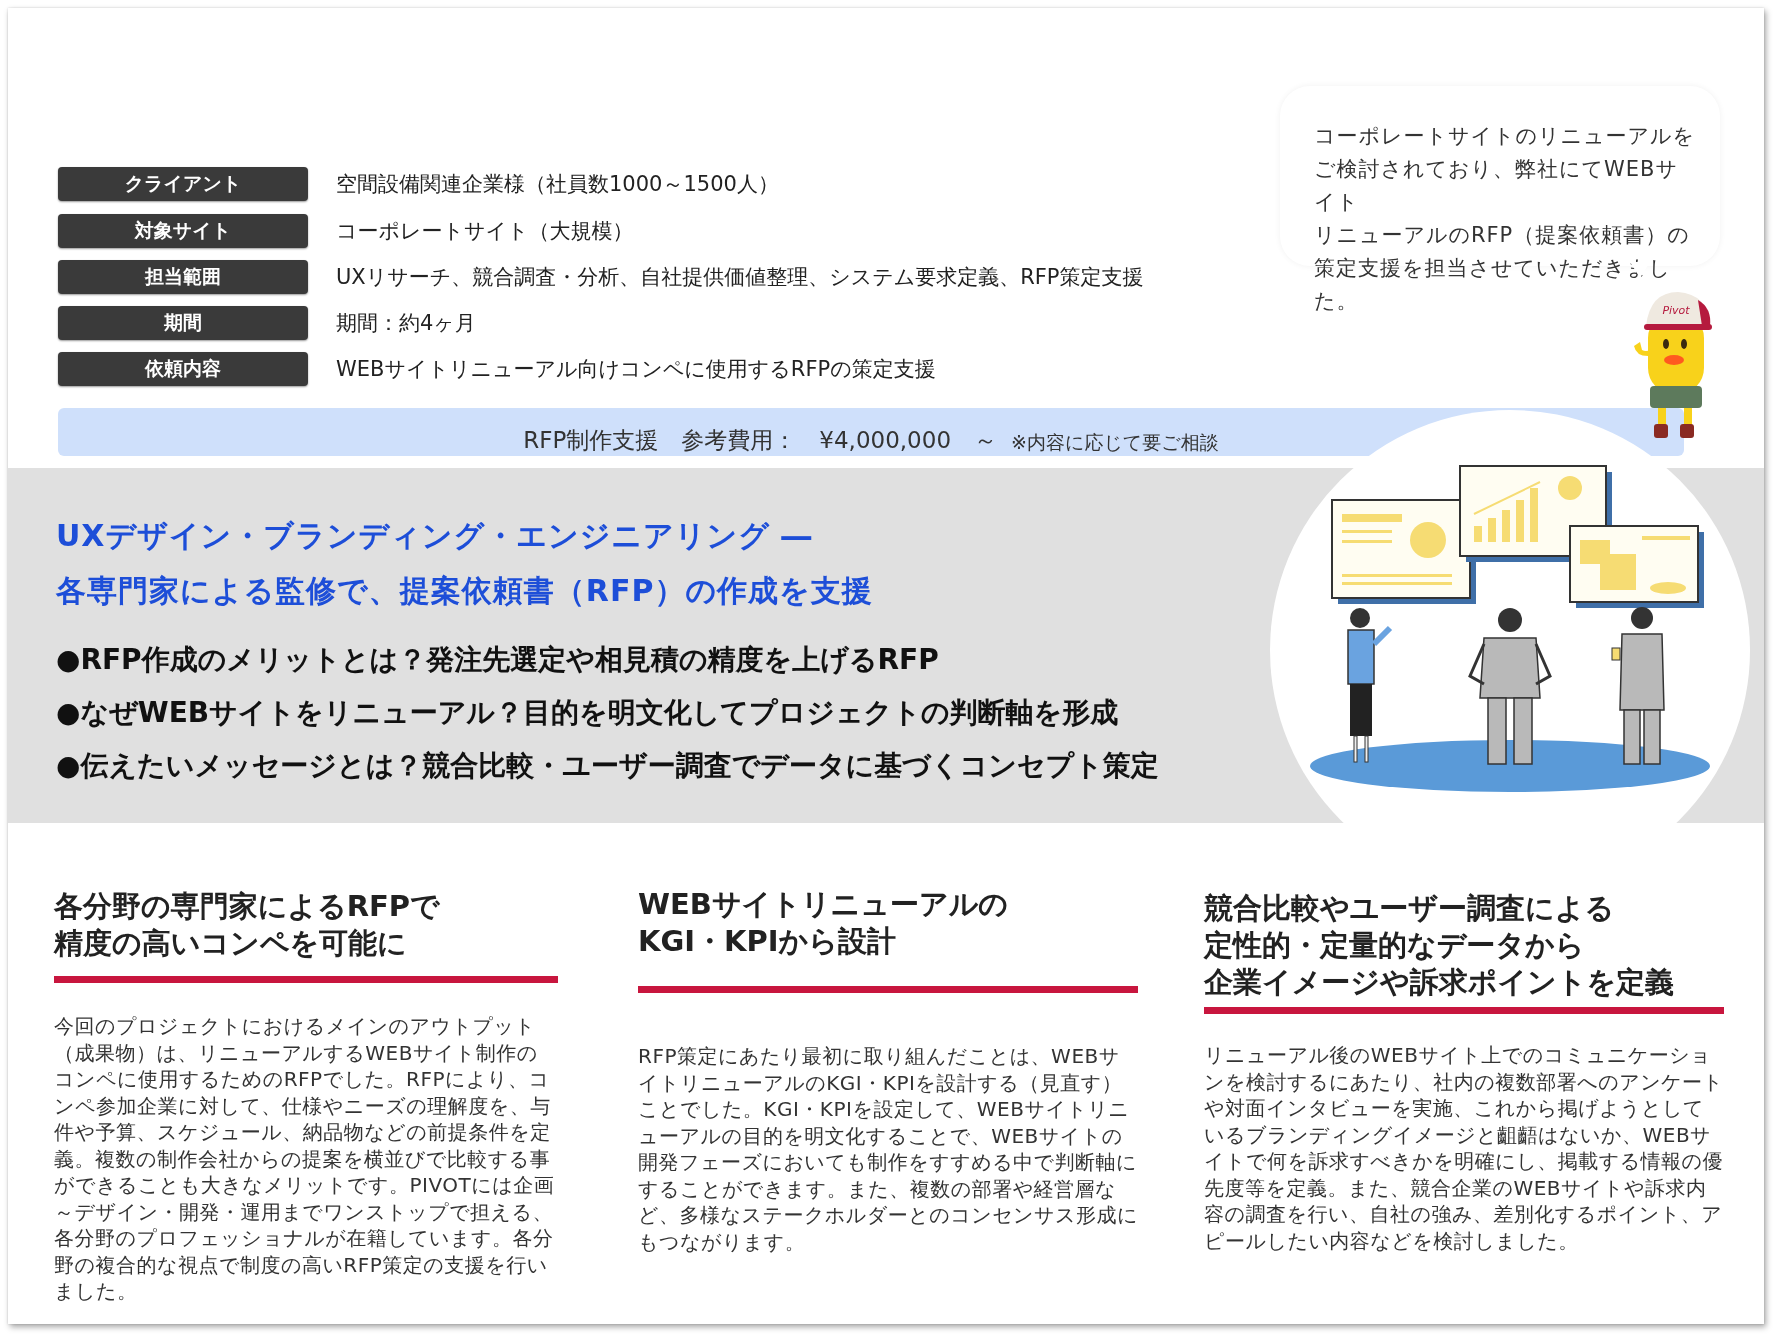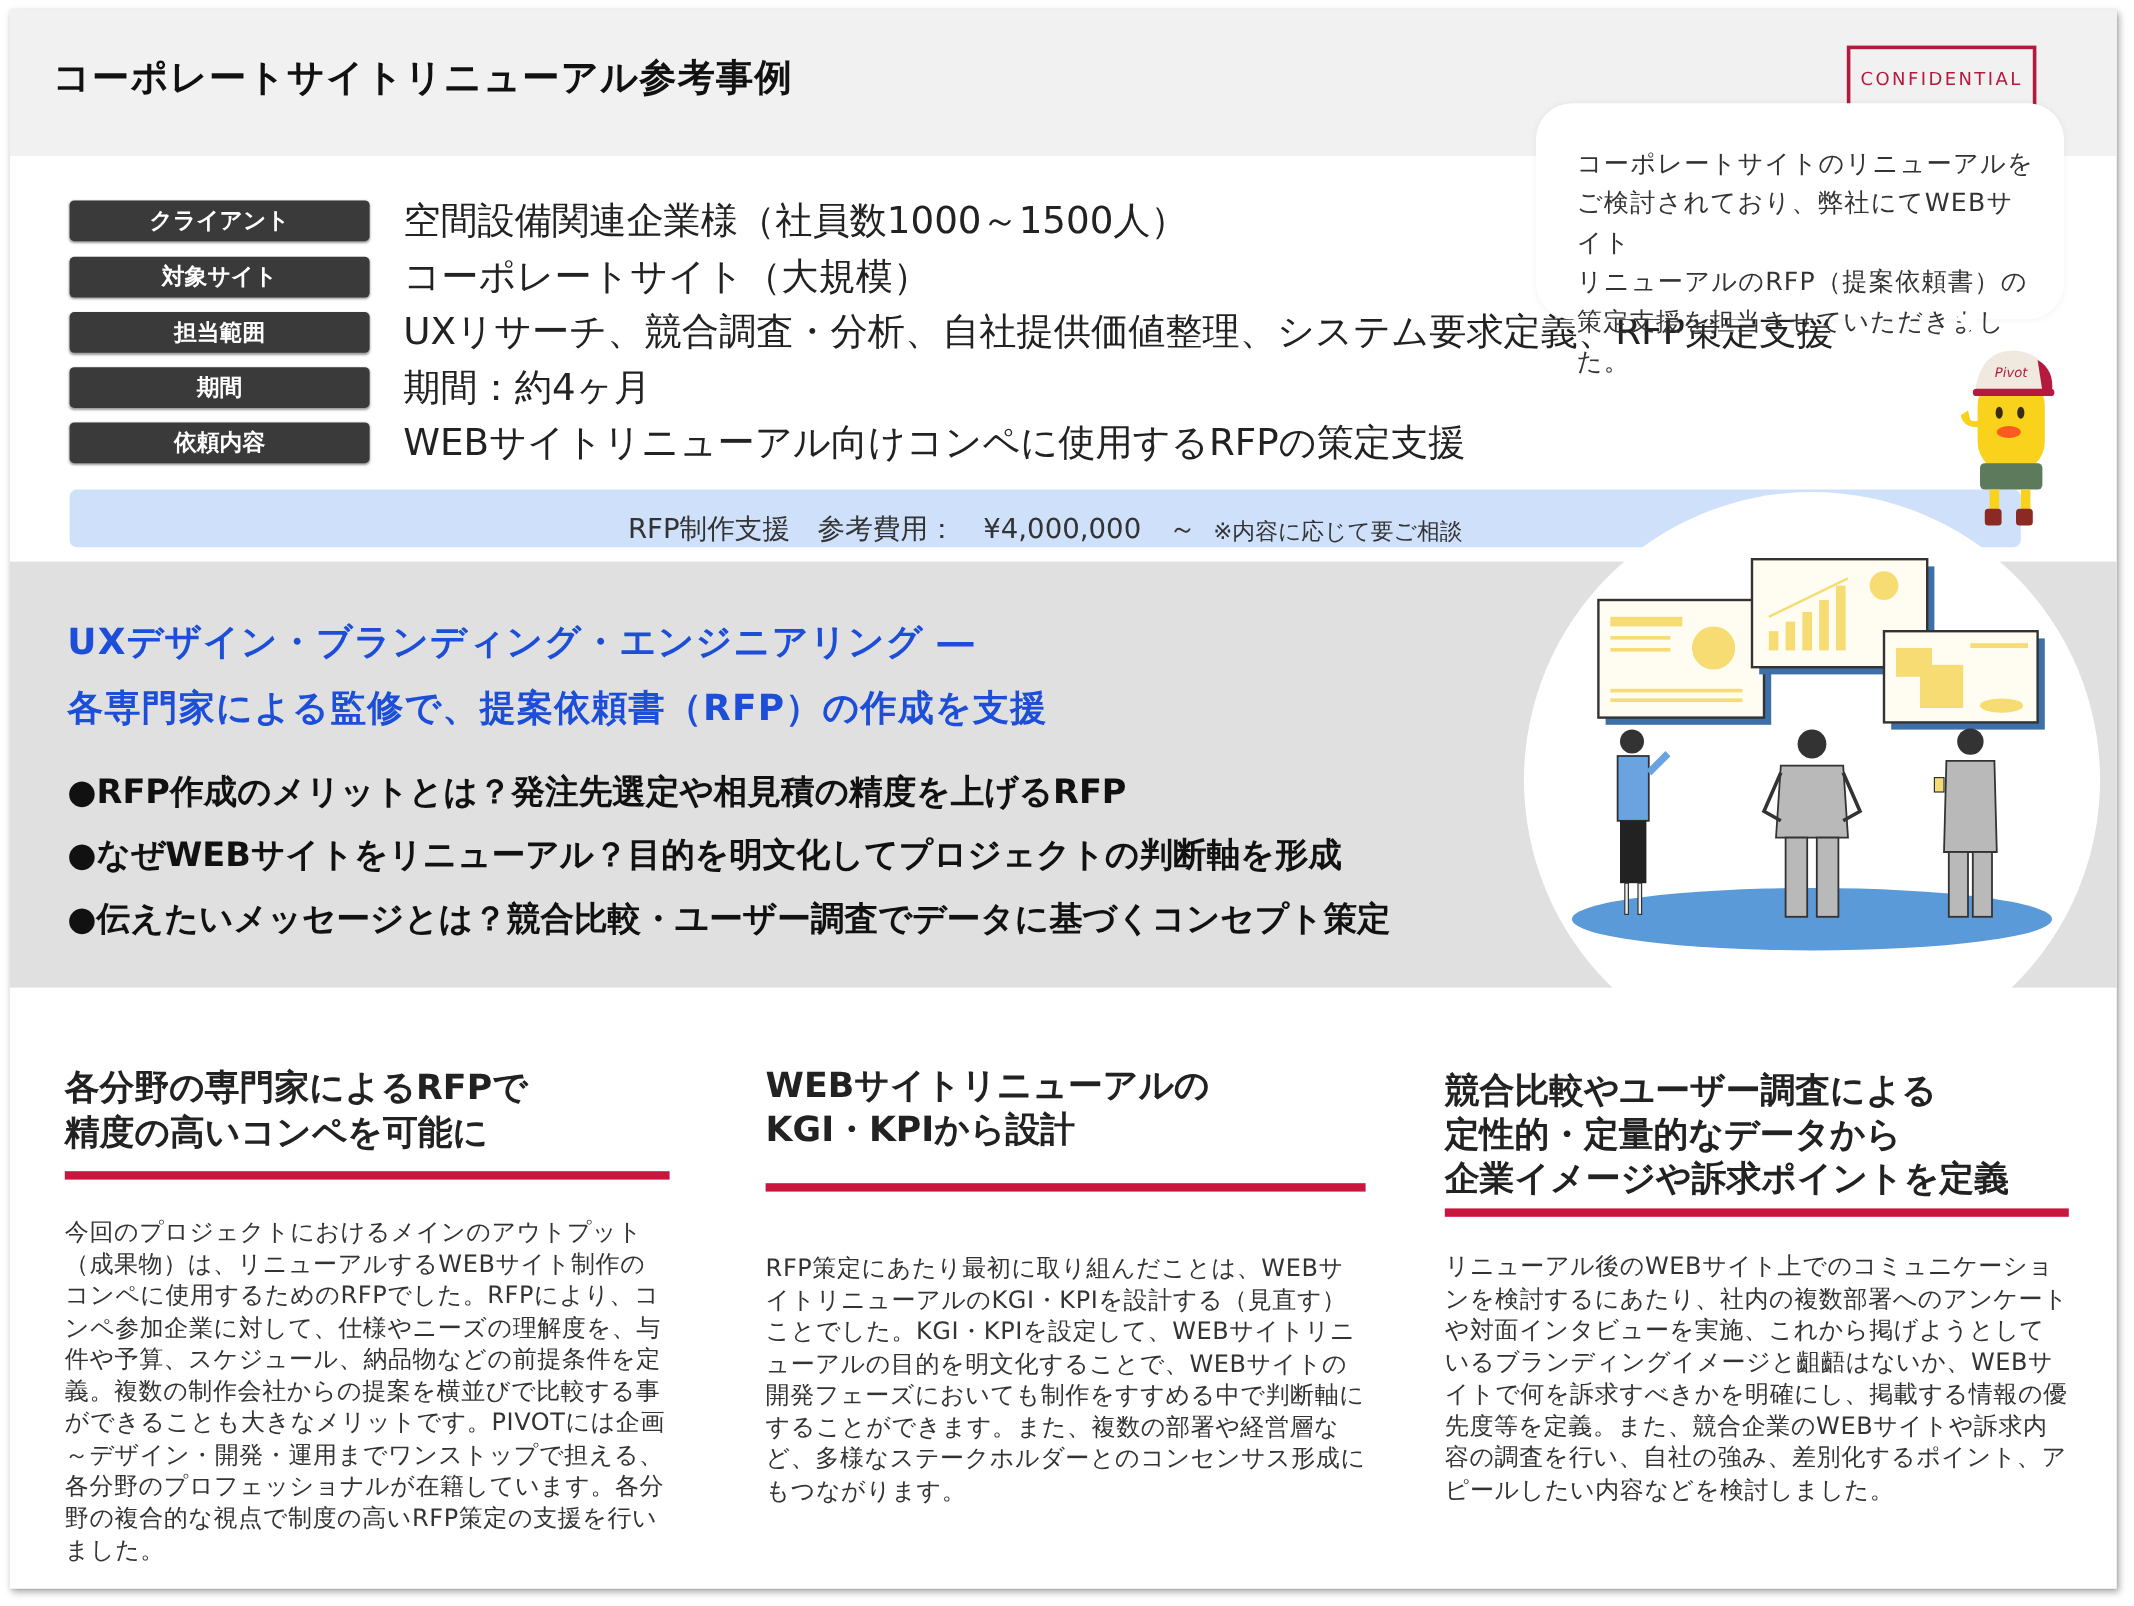--- a/index.html
+++ b/index.html
@@ -22,21 +22,21 @@
     display: flex; align-items: center; justify-content: center; background: #f1f1f1;
   }
 
   
   .info-row { position: absolute; left: 50px; height: 36px; display: flex; align-items: center; }
   .info-label {
     width: 250px; height: 34px; background: #3a3a3a; color: #fff; border-radius: 4px;
     font-size: 19px; font-weight: bold; display: flex; align-items: center; justify-content: center;
     box-shadow: 0 1px 2px rgba(0,0,0,0.4);
   }
-  .info-value { margin-left: 28px; font-size: 31px; color: #222; white-space: nowrap; }
+  .info-value { margin-left: 28px; font-size: 21px; color: #222; white-space: nowrap; }
 
   .cost-bar {
     position: absolute; left: 50px; top: 400px; width: 1626px; height: 48px;
     background: #cfe0fb; border-radius: 6px;
     display: flex; align-items: flex-end; justify-content: center; font-size: 23px; color: #333;
   }
   .cost-bar .note { font-size: 19px; margin-left: 14px; }
 
   
   .bubble {
@@ -70,24 +70,20 @@
   .col { position: absolute; top: 860px; }
   .col-title { font-size: 29px; font-weight: bold; color: #222; line-height: 37px; }
   .col-rule { height: 7px; background: #c8163e; margin-top: 14px; }
   .col-body { font-size: 20px; line-height: 26.5px; color: #333; margin-top: 24px; letter-spacing: 0.5px; }
 </style>
 </head>
 <body>
 
 <div class="page">
 
-  <div class="header">
-    <div class="title">コーポレートサイトリニューアル参考事例</div>
-    <div class="confidential">CONFIDENTIAL</div>
-  </div>
 
   <div class="info-row" style="top:158px;">
     <div class="info-label">クライアント</div>
     <div class="info-value">空間設備関連企業様（社員数1000～1500人）</div>
   </div>
   <div class="info-row" style="top:205px;">
     <div class="info-label">対象サイト</div>
     <div class="info-value">コーポレートサイト（大規模）</div>
   </div>
   <div class="info-row" style="top:251px;">

